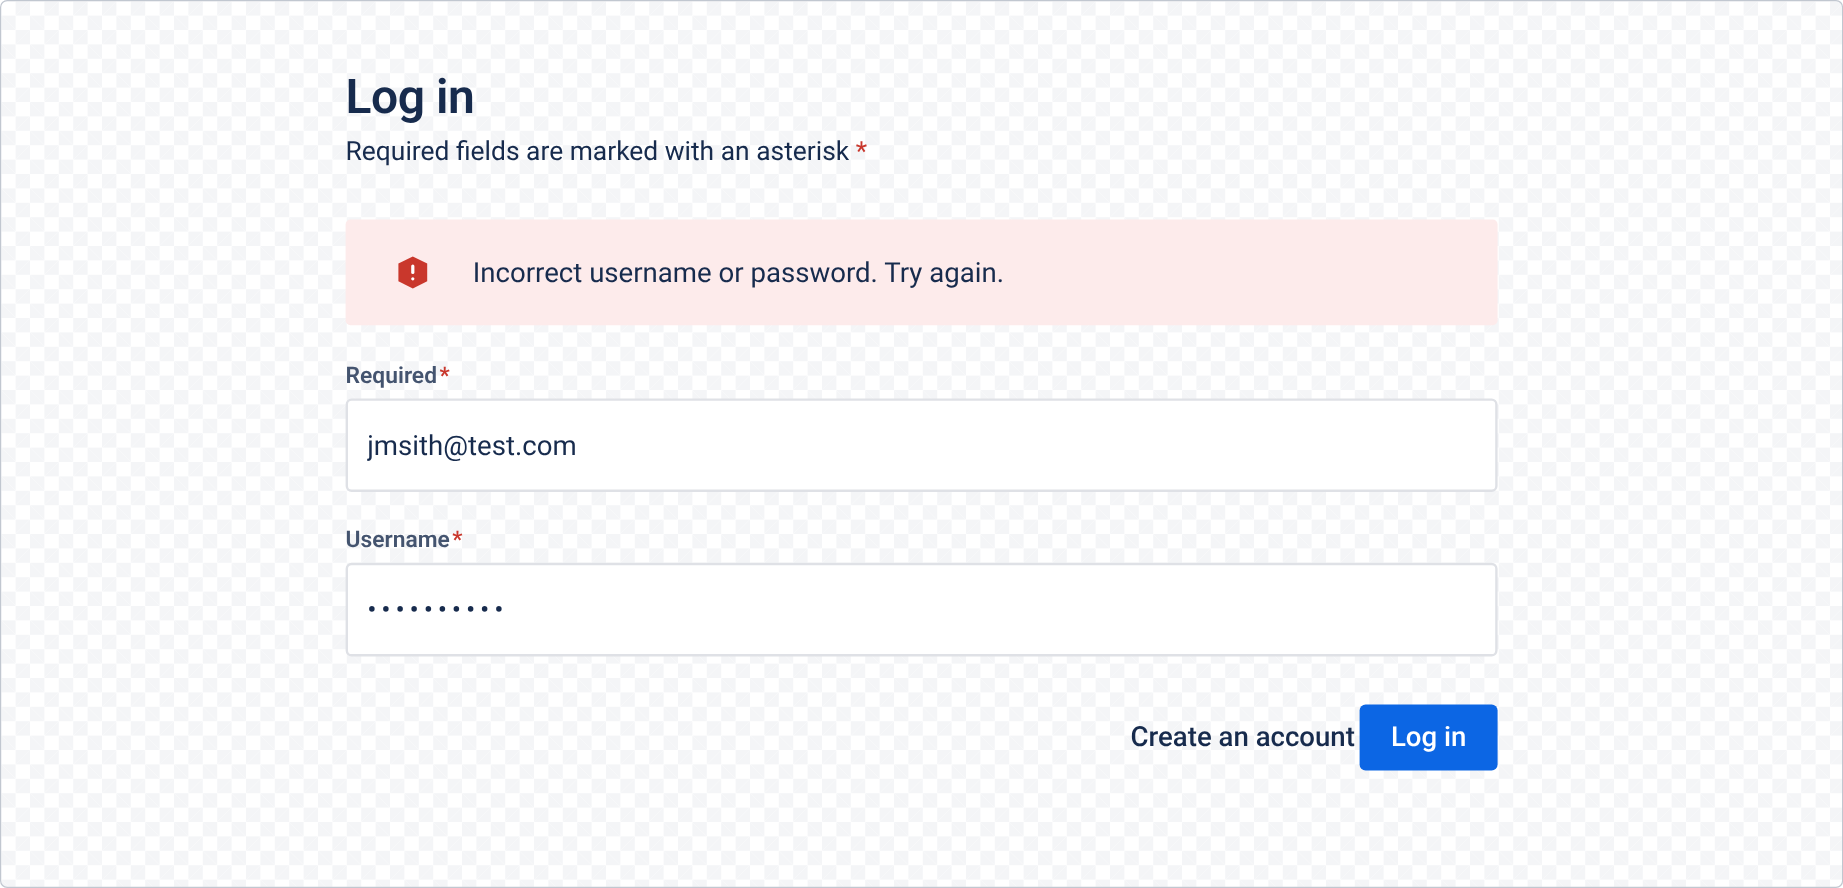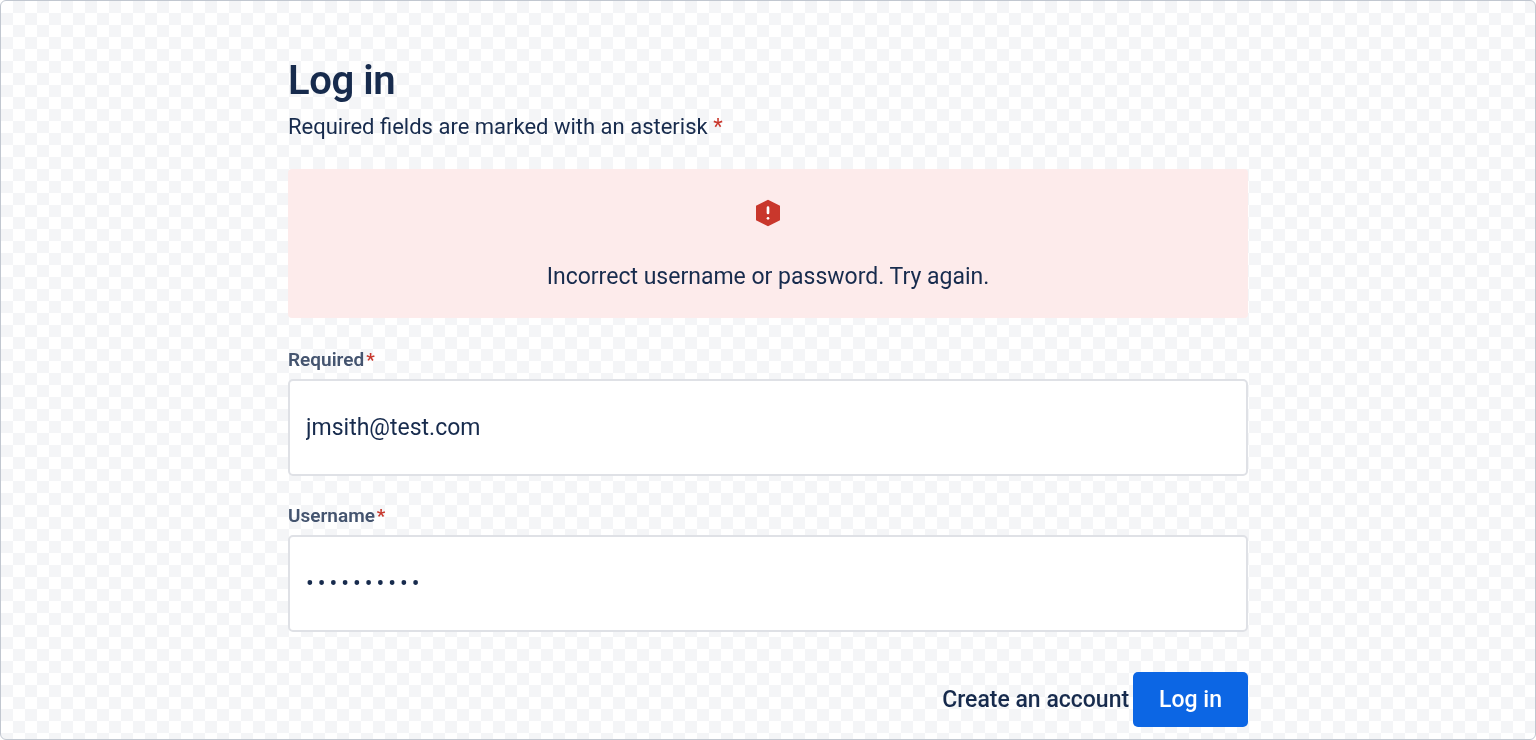--- a/index.html
+++ b/index.html
@@ -40,36 +40,35 @@
       font-size: 40px;
       font-weight: 600;
       color: #172B4D;
       margin-bottom: 10px;
       letter-spacing: -0.01em;
     }
 
     .subtitle {
       font-size: 22px;
       color: #172B4D;
-      margin-bottom: 30px;
+      margin-bottom: 44px;
     }
 
     .subtitle .asterisk {
       color: #C9372C;
     }
 
     .alert {
       background-color: #FDEBEB;
       border-radius: 4px;
       padding: 28px 40px;
       display: flex;
       align-items: center;
       gap: 34px;
       margin-bottom: 30px;
-      flex-direction: column;
     }
 
     .alert-icon svg {
       display: block;
     }
 
     .alert-text {
       font-size: 23px;
       color: #172B4D;
     }
@@ -86,21 +85,21 @@
       margin-bottom: 8px;
     }
 
     .field-label .req {
       color: #C9372C;
       margin-left: 2px;
     }
 
     .text-input {
       width: 100%;
-      height: 97px;
+      height: 78px;
       border: 2px solid #dfe1e6;
       border-radius: 5px;
       background: #ffffff;
       font-size: 23px;
       color: #172B4D;
       padding: 0 16px;
       font-family: inherit;
     }
 
     input[type="password"].text-input {

